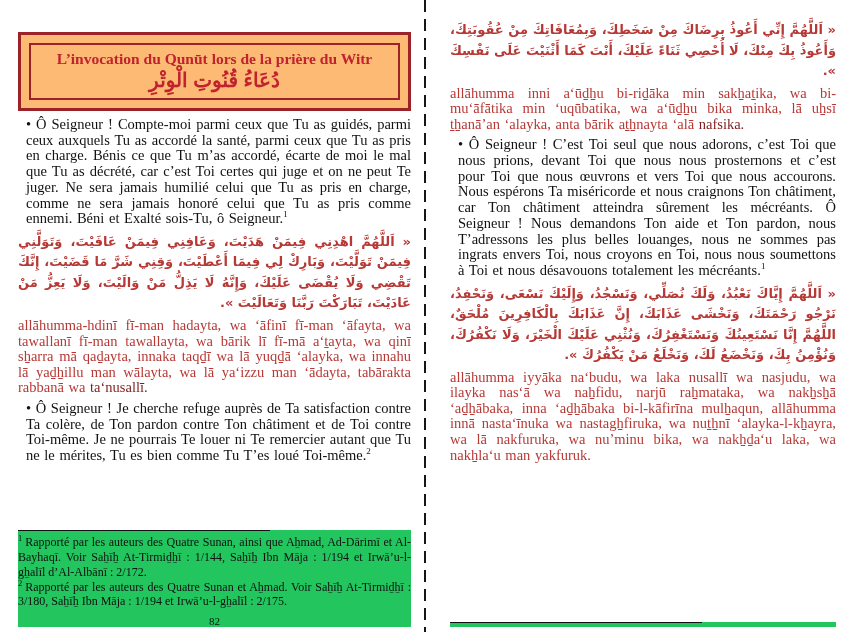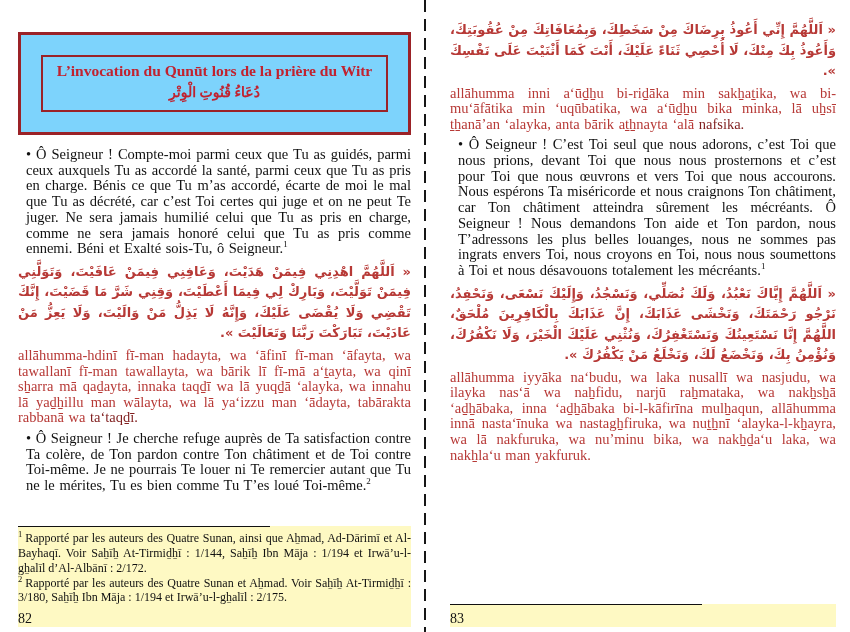--- a/index.html
+++ b/index.html
@@ -8,56 +8,56 @@
     font-family:"Liberation Serif","DejaVu Serif",serif; color:#111;
     overflow:hidden;
   }
   .page { position:absolute; top:0; height:632px; overflow:hidden; }
   .page-left  { left:18px;  width:393px; }
   .page-right { left:450px; width:386px; }
   .divider {
     position:absolute; left:424px; top:0; width:2px; height:632px;
     background:repeating-linear-gradient(to bottom,#161616 0 12px,transparent 12px 19px);
   }
-  .title-box { border:3px solid #9b2227; padding:20px; margin:32px 0 12px 0; background:#7dd3fc; }
+  .title-box { border:3px solid #9b2227; padding:8px; margin:32px 0 6px 0; background:#fdba74; }
   .title-inner { border:2px solid #9b2227; padding:4px 6px 5px 6px; text-align:center; }
   .title-fr { color:#c1222f; font-weight:bold; font-size:15.5px; line-height:19px; }
-  .title-ar { color:#c1222f; font-weight:bold; font-size:14px; line-height:25px;
-              font-family:Liberation Serif, serif; direction:rtl; }
+  .title-ar { color:#c1222f; font-weight:bold; font-size:20px; line-height:25px;
+              font-family:Liberation Sans, sans-serif; direction:rtl; }
   .fr { font-size:14.5px; line-height:15.7px; text-align:justify; margin:0 0 5px 8px; word-spacing:1px; }
   .fr sup, .tr sup { font-size:9px; color:#111; line-height:0; }
   .ar {
     font-family:"DejaVu Sans",sans-serif; direction:rtl; unicode-bidi:embed;
     color:#b73936; font-weight:bold; font-size:13px; line-height:20.5px;
     text-align:justify; margin:5px 0 4px 0;
   }
   .tr { color:#b73936; font-size:14.5px; line-height:15.6px; text-align:justify; margin:0 0 5px 0; word-spacing:1px; }
   .tr .black { color:#7f1d1d; }
-  .footer { position:absolute; left:0; right:0; bottom:5px; background:#fef9c3; }
+  .footer { position:absolute; left:0; right:0; bottom:5px; background:#22c55e; }
   .fn-rule { width:252px; border:0; border-top:1.6px solid #111; margin:0 0 4px 0; }
   .fn { font-size:12px; line-height:14.7px; text-align:justify; margin:0; }
   .fn .fn-marker { font-size:8.5px; vertical-align:super; line-height:0; margin-right:3px; }
-  .pageno { text-align:left; font-size:14px; margin-top:6px; }
+  .pageno { text-align:center; font-size:11px; margin-top:6px; }
 </style>
 </head>
 <body>
 
 <div class="page page-left">
   <div class="title-box">
     <div class="title-inner">
       <div class="title-fr">L’invocation du Qunūt lors de la prière du Witr</div>
       <div class="title-ar">دُعَاءُ قُنُوتِ الْوِتْرِ</div>
     </div>
   </div>
 
   <p class="fr"><span>• Ô Seigneur ! Compte-moi parmi ceux que Tu as guidés, parmi ceux auxquels Tu as accordé la santé, parmi ceux que Tu as pris en charge. Bénis ce que Tu m’as accordé, écarte de moi le mal que Tu as décrété, car c’est Toi certes qui juge et on ne peut Te juger. Ne sera jamais humilié celui que Tu as pris en charge, comme ne sera jamais honoré celui que Tu as pris comme ennemi. Béni et Exalté sois-Tu, ô Seigneur.</span><sup>1</sup></p>
 
   <p class="ar">« اَللَّهُمَّ اهْدِنِي فِيمَنْ هَدَيْتَ، وَعَافِنِي فِيمَنْ عَافَيْتَ، وَتَوَلَّنِي فِيمَنْ تَوَلَّيْتَ، وَبَارِكْ لِي فِيمَا أَعْطَيْتَ، وَقِنِي شَرَّ مَا قَضَيْتَ، إِنَّكَ تَقْضِي وَلَا يُقْضَى عَلَيْكَ، وَإِنَّهُ لَا يَذِلُّ مَنْ وَالَيْتَ، وَلَا يَعِزُّ مَنْ عَادَيْتَ، تَبَارَكْتَ رَبَّنَا وَتَعَالَيْتَ ».</p>
 
-  <p class="tr"><span>allāhumma-hdinī fī-man hadayta, wa ‘āfinī fī-man ‘āfayta, wa tawallanī fī-man tawallayta, wa bārik lī fī-mā a‘ṯayta, wa qinī sẖarra mā qaḏayta, innaka taqḏī wa lā yuqḏā ‘alayka, wa innahu lā yaḏẖillu man wālayta, wa lā ya‘izzu man ‘ādayta, tabārakta rabbanā wa </span><span class="black">ta‘taqḏī.</span></p>
+  <p class="tr"><span>allāhumma-hdinī fī-man hadayta, wa ‘āfinī fī-man ‘āfayta, wa tawallanī fī-man tawallayta, wa bārik lī fī-mā a‘ṯayta, wa qinī sẖarra mā qaḏayta, innaka taqḏī wa lā yuqḏā ‘alayka, wa innahu lā yaḏẖillu man wālayta, wa lā ya‘izzu man ‘ādayta, tabārakta rabbanā wa </span><span class="black">ta‘nusallī.</span></p>
 
   <p class="fr"><span>• Ô Seigneur ! Je cherche refuge auprès de Ta satisfaction contre Ta colère, de Ton pardon contre Ton châtiment et de Toi contre Toi-même. Je ne pourrais Te louer ni Te remercier autant que Tu ne le mérites, Tu es bien comme Tu T’es loué Toi-même.</span><sup>2</sup></p>
 
   <div class="footer">
     <hr class="fn-rule">
     <p class="fn"><sup class="fn-marker">1</sup><span>Rapporté par les auteurs des Quatre Sunan, ainsi que Aẖmad, Ad-Dārimī et Al-Bayhaqī. Voir Saẖīẖ At-Tirmiḏẖī : 1/144, Saẖīẖ Ibn Māja : 1/194 et Irwā’u-l-gẖalīl d’Al-Albānī : 2/172.</span></p>
     <p class="fn"><sup class="fn-marker">2</sup><span>Rapporté par les auteurs des Quatre Sunan et Aẖmad. Voir Saẖīẖ At-Tirmiḏẖī : 3/180, Saẖīẖ Ibn Māja : 1/194 et Irwā’u-l-gẖalīl : 2/175.</span></p>
     <div class="pageno">82</div>
   </div>
 </div>
@@ -70,15 +70,14 @@
   <p class="tr"><span>allāhumma inni a‘ūḏẖu bi-riḏāka min sakẖaṯika, wa bi-mu‘āfātika min ‘uqūbatika, wa a‘ūḏẖu bika minka, lā uẖsī ṯẖanā’an ‘alayka, anta bārik aṯẖnayta ‘alā </span><span class="black">nafsika.</span></p>
 
   <p class="fr"><span>• Ô Seigneur ! C’est Toi seul que nous adorons, c’est Toi que nous prions, devant Toi que nous nous prosternons et c’est pour Toi que nous œuvrons et vers Toi que nous accourons. Nous espérons Ta miséricorde et nous craignons Ton châtiment, car Ton châtiment atteindra sûrement les mécréants. Ô Seigneur ! Nous demandons Ton aide et Ton pardon, nous T’adressons les plus belles louanges, nous ne sommes pas ingrats envers Toi, nous croyons en Toi, nous nous soumettons à Toi et nous désavouons totalement les mécréants.</span><sup>1</sup></p>
 
   <p class="ar">« اَللَّهُمَّ إِيَّاكَ نَعْبُدُ، وَلَكَ نُصَلِّي، وَنَسْجُدُ، وَإِلَيْكَ نَسْعَى، وَنَحْفِدُ، نَرْجُو رَحْمَتَكَ، وَنَخْشَى عَذَابَكَ، إِنَّ عَذَابَكَ بِالْكَافِرِينَ مُلْحَقٌ، اللَّهُمَّ إِنَّا نَسْتَعِينُكَ وَنَسْتَغْفِرُكَ، وَنُثْنِي عَلَيْكَ الْخَيْرَ، وَلَا نَكْفُرُكَ، وَنُؤْمِنُ بِكَ، وَنَخْضَعُ لَكَ، وَنَخْلَعُ مَنْ يَكْفُرُكَ ».</p>
 
   <p class="tr"><span>allāhumma iyyāka na‘budu, wa laka nusallī wa nasjudu, wa ilayka nas‘ā wa naẖfidu, narjū raẖmataka, wa nakẖsẖā ‘aḏẖābaka, inna ‘aḏẖābaka bi-l-kāfirīna mulẖaqun, allāhumma innā nasta‘īnuka wa nastagẖfiruka, wa nuṯẖnī ‘alayka-l-kẖayra, wa lā nakfuruka, wa nu’minu bika, wa nakẖḏa‘u laka, wa nakẖla‘u man yakfuruk.</span></p>
 
   <div class="footer">
     <hr class="fn-rule">
-    <div class="pageno">83</div>
   </div>
 </div>
 
 </body></html>

